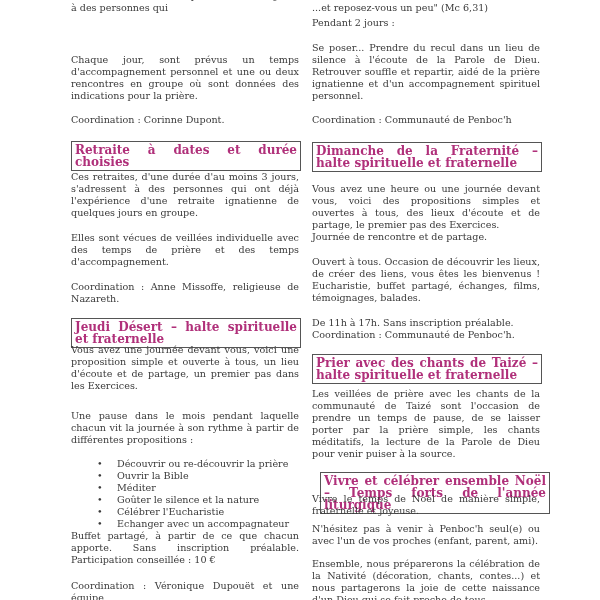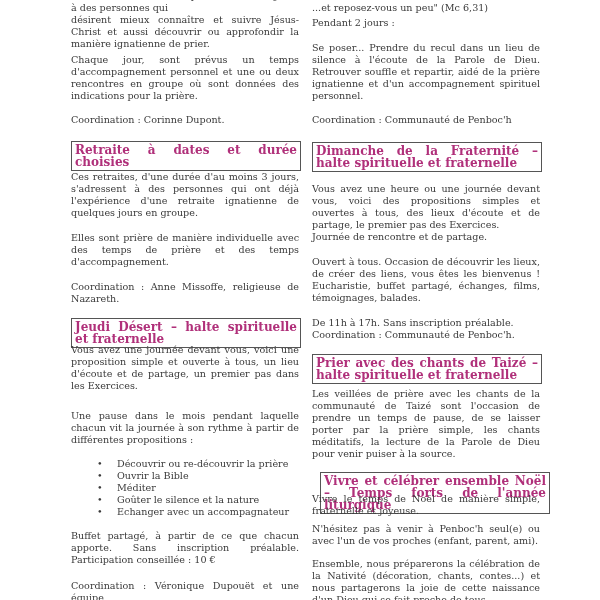--- a/index.html
+++ b/index.html
@@ -16,38 +16,38 @@
     ul { margin: 11px; padding: 0 0 0 35px; list-style: none; }
     li { position: relative; }
     li::before { content: "\2022"; position: absolute; left: -20px; }
   </style>
 </head>
 <body>
 
 <div class="col col-left">
   <div class="block" style="top:-10px;">
     <p>sont offerts durant une période de trois jours à des personnes qui</p>
-    <p>désirent mieux connaître et suivre Jésus-Christ et aussi découvrir ou approfondir la manière ignatienne de prier.</p>
   </div>
   <p class="block" style="top:54px;">Chaque jour, sont prévus un temps d'accompagnement personnel et une ou deux rencontres en groupe où sont données des indications pour la prière.</p>
   <p class="block" style="top:114px;">Coordination : Corinne Dupont.</p>
 
   <div class="hbox" style="top:141px;">Retraite à dates et durée choisies</div>
   <p class="block" style="top:171px;">Ces retraites, d'une durée d'au moins 3 jours, s'adressent à des personnes qui ont déjà l'expérience d'une retraite ignatienne de quelques jours en groupe.</p>
-  <p class="block" style="top:232px;">Elles sont prière de manière individuelle avec des temps de prière et des temps d'accompagnement.</p>
+  <p class="block" style="top:232px;">Elles sont vécues de veillées individuelle avec des temps de prière et des temps d'accompagnement.</p>
   <p class="block" style="top:281px;">Coordination : Anne Missoffe, religieuse de Nazareth.</p>
 
   <div class="hbox" style="top:318px;">Jeudi Désert – halte spirituelle et fraternelle</div>
   <p class="block" style="top:344px;">Vous avez une journée devant vous, voici une proposition simple et ouverte à tous, un lieu d'écoute et de partage, un premier pas dans les Exercices.</p>
   <p class="block" style="top:410px;">Une pause dans le mois pendant laquelle chacun vit la journée à son rythme à partir de différentes propositions :</p>
   <ul class="block" style="top:447px;">
     <li>Découvrir ou re-découvrir la prière</li>
     <li>Ouvrir la Bible</li>
     <li>Méditer</li>
     <li>Goûter le silence et la nature</li>
+    <li>Célébrer l'Eucharistie</li>
     <li>Echanger avec un accompagnateur</li>
   </ul>
   <p class="block" style="top:530px;">Buffet partagé, à partir de ce que chacun apporte. Sans inscription préalable. Participation conseillée : 10 €</p>
   <p class="block" style="top:580px;">Coordination : Véronique Dupouët et une équipe</p>
 </div>
 
 <div class="col col-right">
   <div class="block" style="top:-10px;">
     <p>"Venez à l'écart...</p>
     <p>...et reposez-vous un peu" (Mc 6,31)</p>

